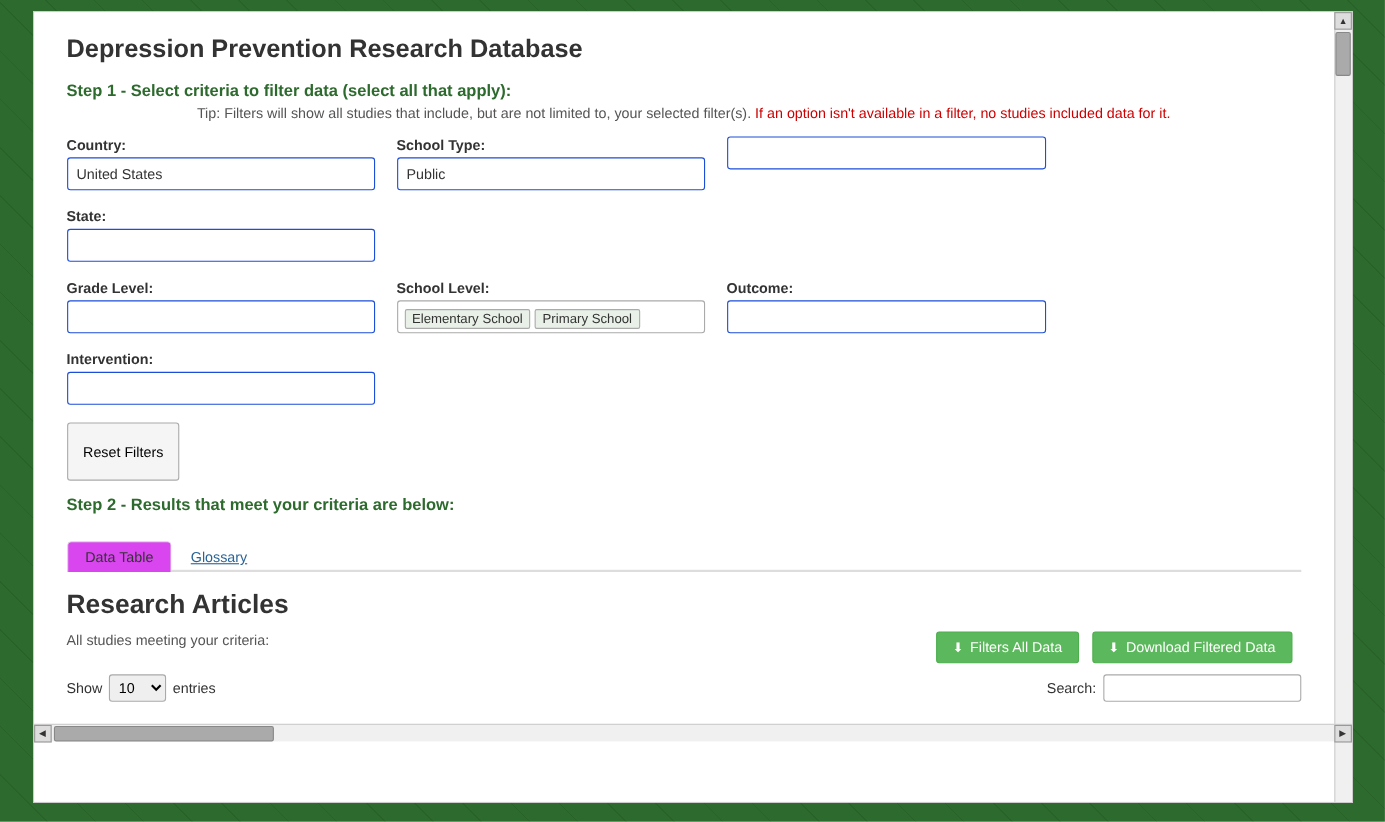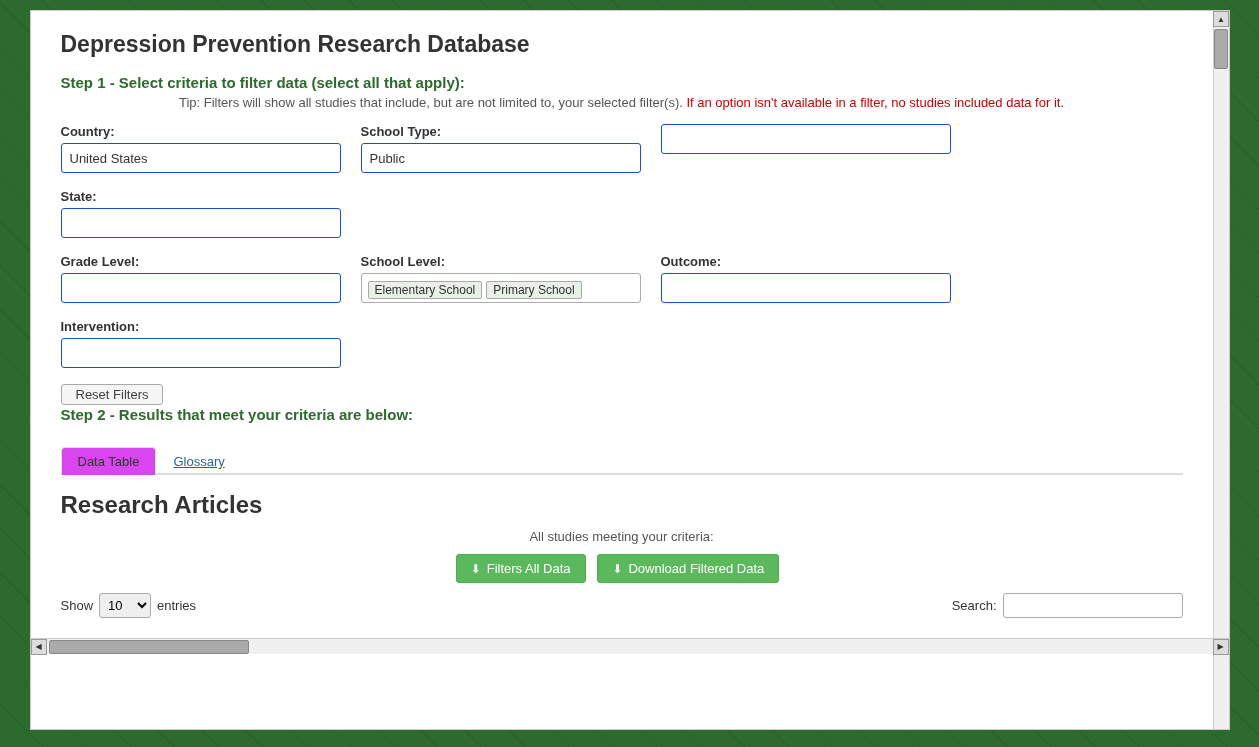--- a/index.html
+++ b/index.html
@@ -153,28 +153,28 @@
     .tag {
       background: #e8f0e8;
       border: 1px solid #aaa;
       border-radius: 2px;
       padding: 1px 6px;
       font-size: 12px;
       color: #333;
     }
 
     .reset-btn {
-      padding: 2px 14px;
+      padding: 18px 14px;
       background: #f5f5f5;
       border: 1px solid #aaa;
       border-radius: 3px;
       font-size: 13px;
       cursor: pointer;
-      color: #404040;
-      margin-bottom: 1px;
+      color: #000000;
+      margin-bottom: 14px;
     }
 
     .step2-heading {
       font-size: 15px;
       font-weight: bold;
       color: #2d6a2d;
       margin-bottom: 24px;
     }
 
     .tabs {
@@ -379,21 +379,21 @@
 
     
     <div class="tabs">
       <div class="tab active">Data Table</div>
       <div class="tab">Glossary</div>
     </div>
 
     
     <h2 class="section-title">Research Articles</h2>
 
-    <div style="display:flex; align-items:center; justify-content:space-between; margin-bottom:2px;flex-direction:column;">
+    <div style="display:flex; justify-content:space-between; margin-bottom:2px;">
       <span class="results-meta">All studies meeting your criteria:</span>
       <div>
         <button class="btn-download">
           <span class="download-icon"></span>
           <span>Filters All Data</span>
         </button>
         <button class="btn-download">
           <span class="download-icon"></span>
           <span>Download Filtered Data</span>
         </button>

